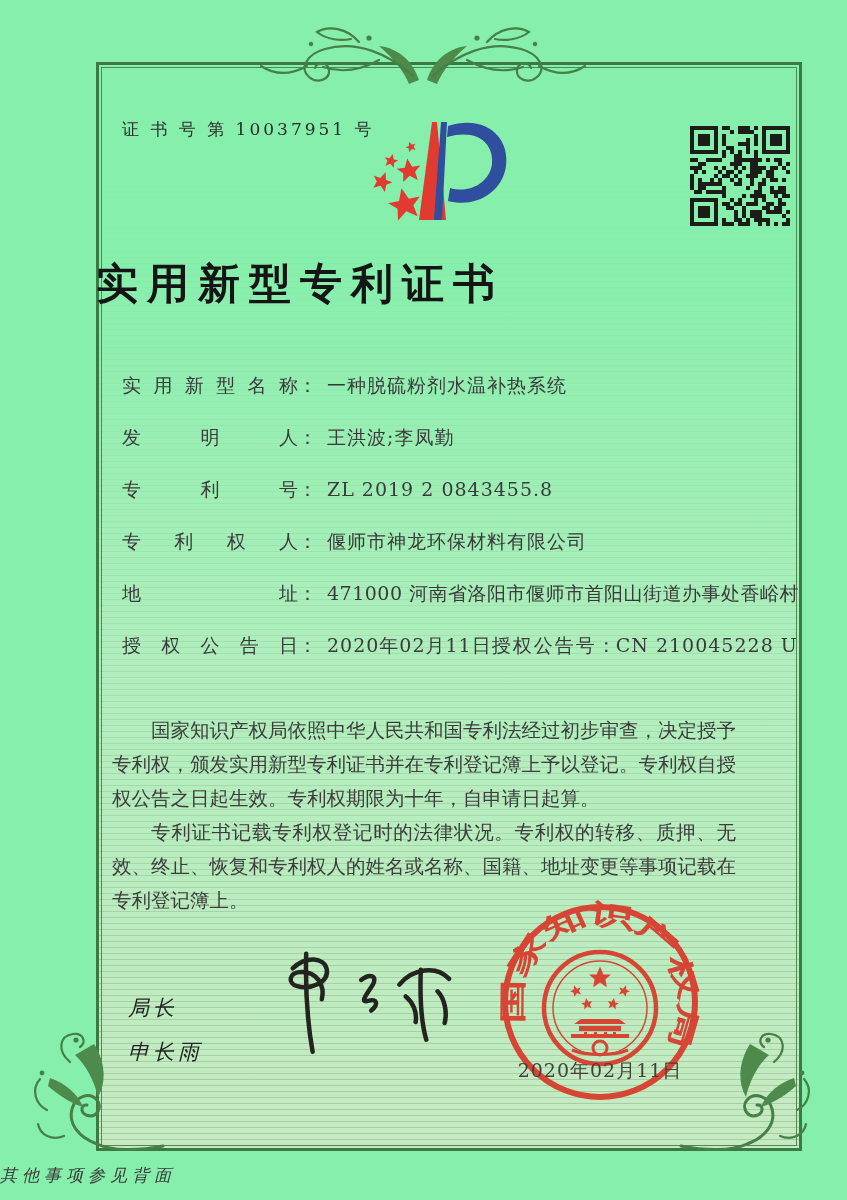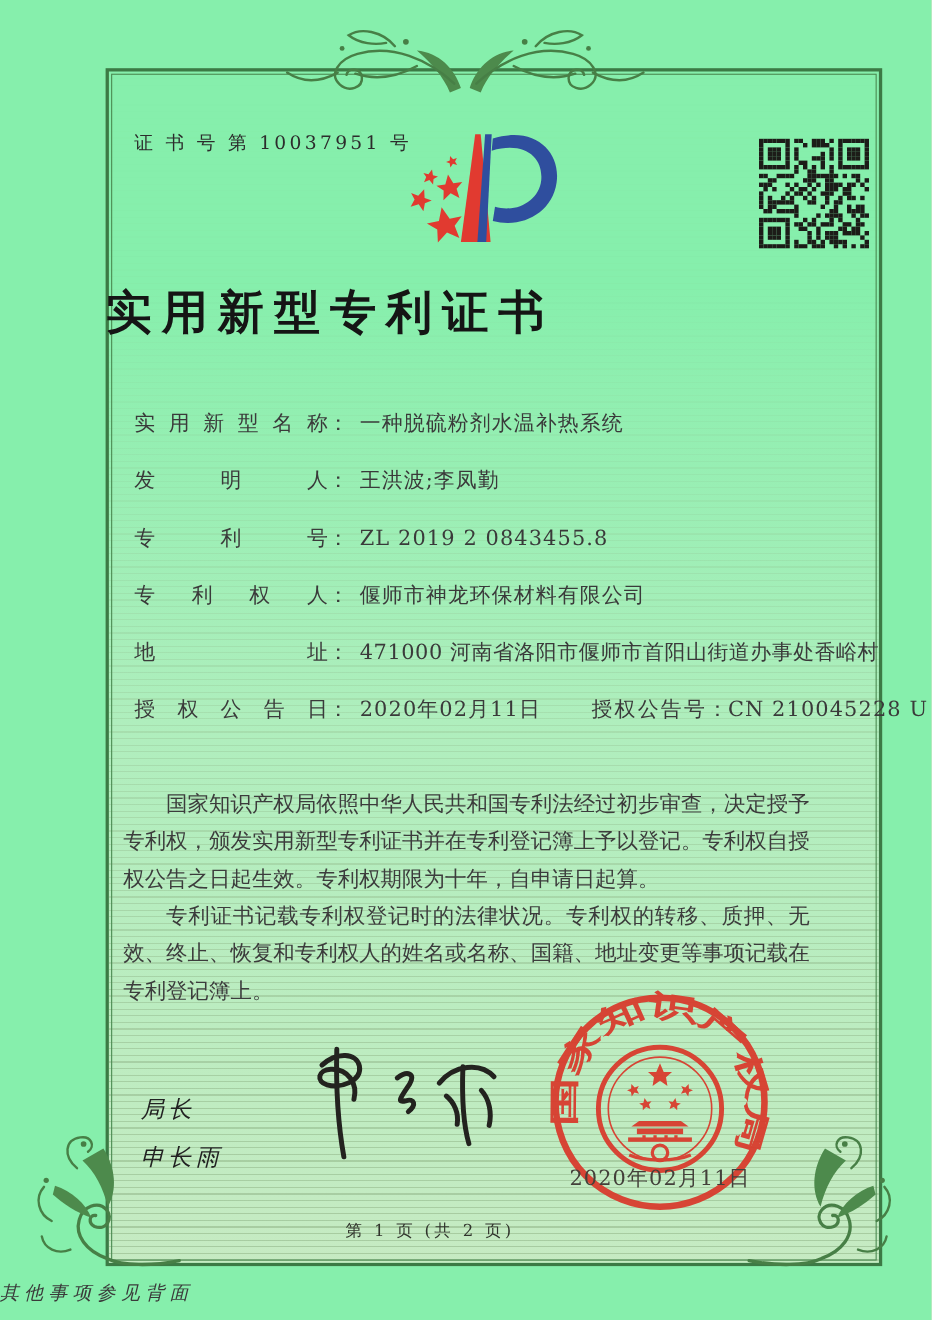--- a/index.html
+++ b/index.html
@@ -25,21 +25,21 @@
   .logo{position:absolute;left:348px;top:108px;width:166px;height:134px;}
   .qr{position:absolute;left:690px;top:126px;width:100px;height:100px;}
   .title{position:absolute;left:96px;top:256px;width:700px;text-align:left;
     font-size:42px;font-weight:bold;letter-spacing:9px;color:#151515;}
   
   .fields{position:absolute;left:122px;top:372px;width:640px;font-size:19px;color:#3a3a3a;}
   .frow{height:52px;line-height:26px;white-space:nowrap;}
   .flabel{display:inline-block;width:176px;text-align:justify;text-align-last:justify;vertical-align:top;}
   .fcolon{display:inline-block;margin-right:10px;}
   .fvalue{letter-spacing:1px;}
-  .grant-pair{margin-left:46px;}
+  .grant-pair{}
   .grant-pair .glabel{letter-spacing:2px;}
   
   .paras{position:absolute;left:112px;top:714px;width:624px;font-size:19.5px;
     line-height:34px;text-align:justify;color:#3c3c3c;}
   .paras p{margin:0;text-indent:2em;}
   
   .director{position:absolute;left:128px;top:986px;font-size:21px;color:#222;}
   .director div{line-height:44px;letter-spacing:4px;font-style:italic;}
   .signature{position:absolute;left:250px;top:940px;width:220px;height:130px;transform:rotate(-2deg);}
   .seal{position:absolute;left:498px;top:900px;width:204px;height:204px;opacity:.93;}
@@ -500,17 +500,16 @@
       <rect x="-16" y="24" width="3" height="3"></rect>
         <rect x="-6" y="24" width="3" height="3"></rect>
       <rect x="4" y="24" width="3" height="3"></rect>
         <rect x="13" y="24" width="3" height="3"></rect>
       <circle cy="40" r="7" fill="none" stroke="#d9392b" stroke-width="3"></circle>
       <path d="M-28,42 C-14,48 14,48 28,42" fill="none" stroke="#d9392b" stroke-width="3"></path>
     </g>
   </svg>
   <div class="seal-date">2020年02月11日</div>
 
-  <div class="page-no">第 1 页 (共 2 页)</div>
 
   <div class="back-note">其他事项参见背面</div>
 
 </div>
 
 </body></html>

